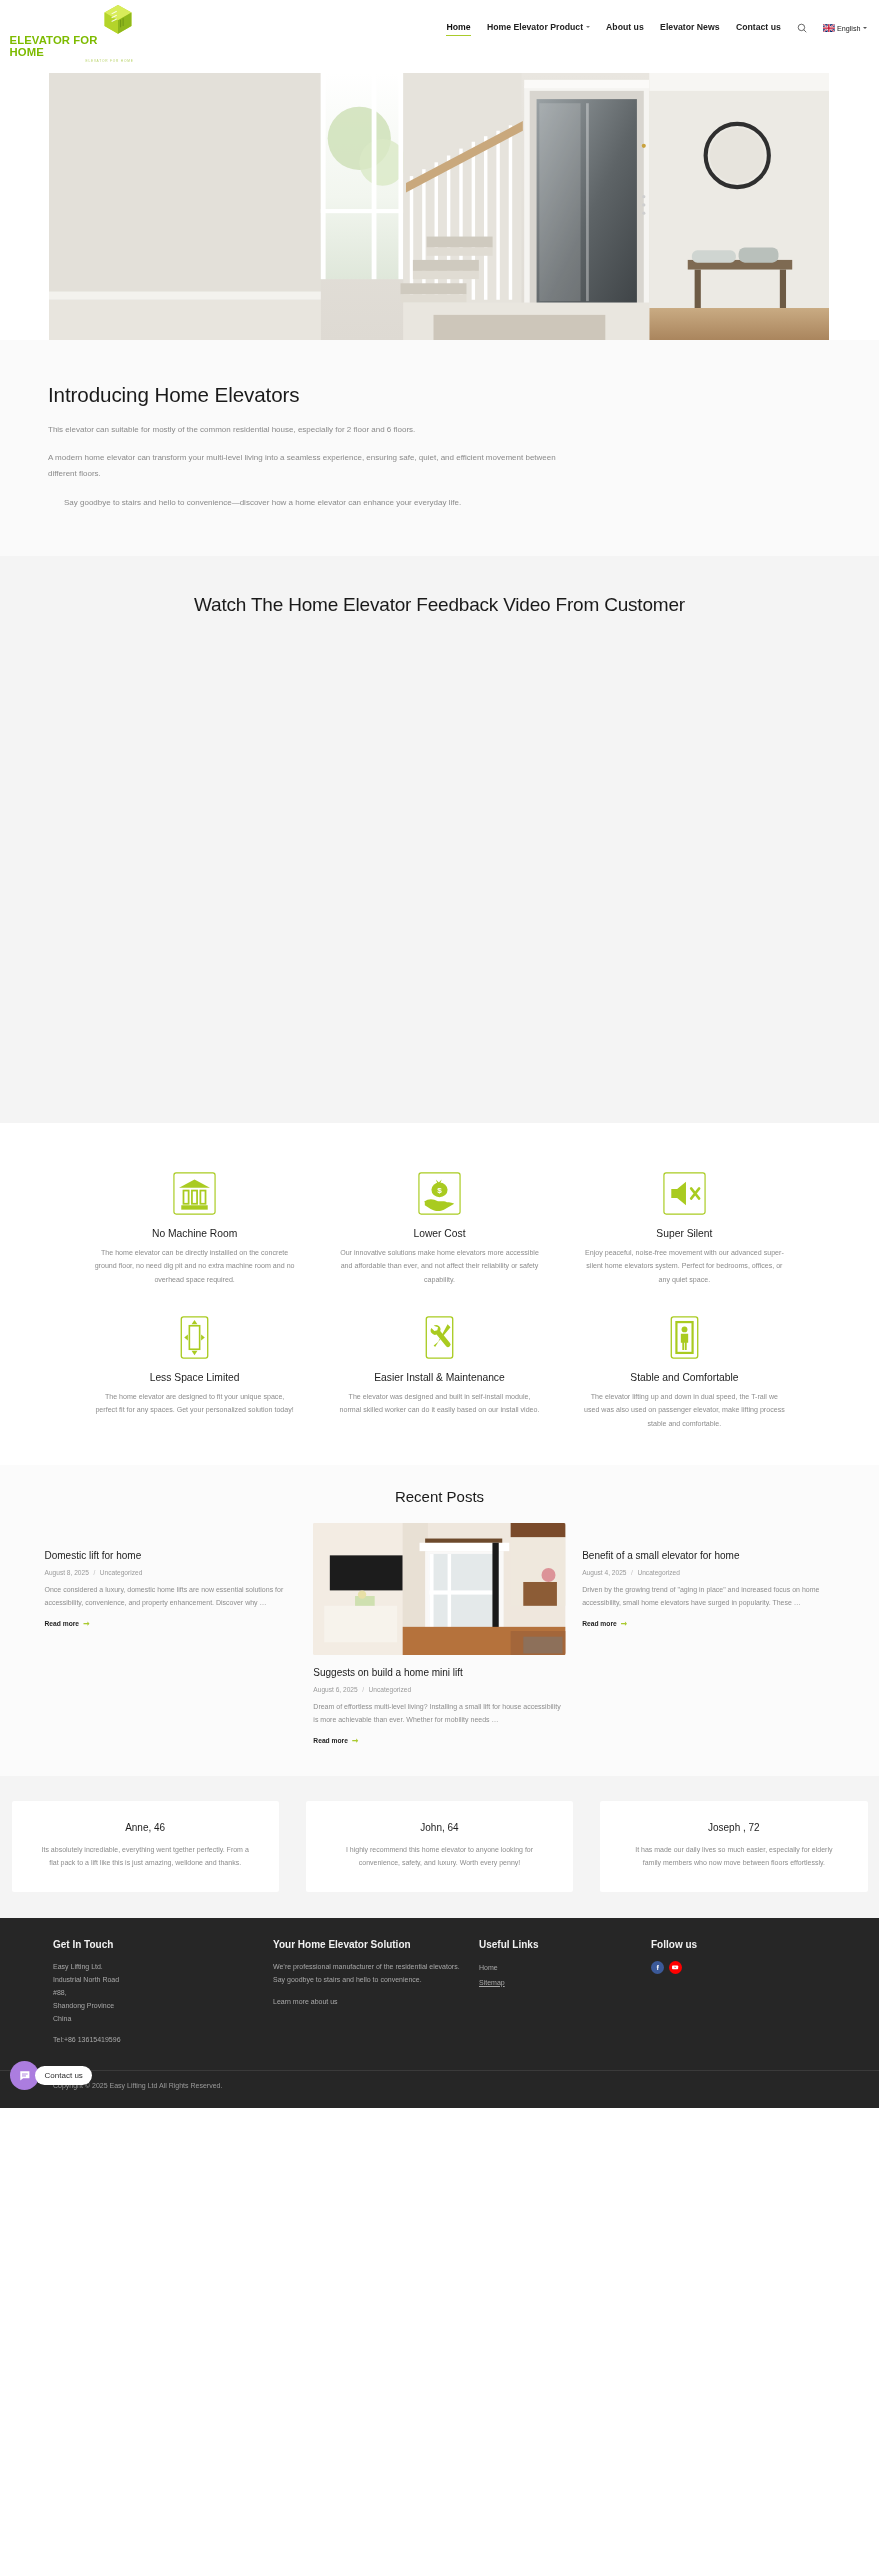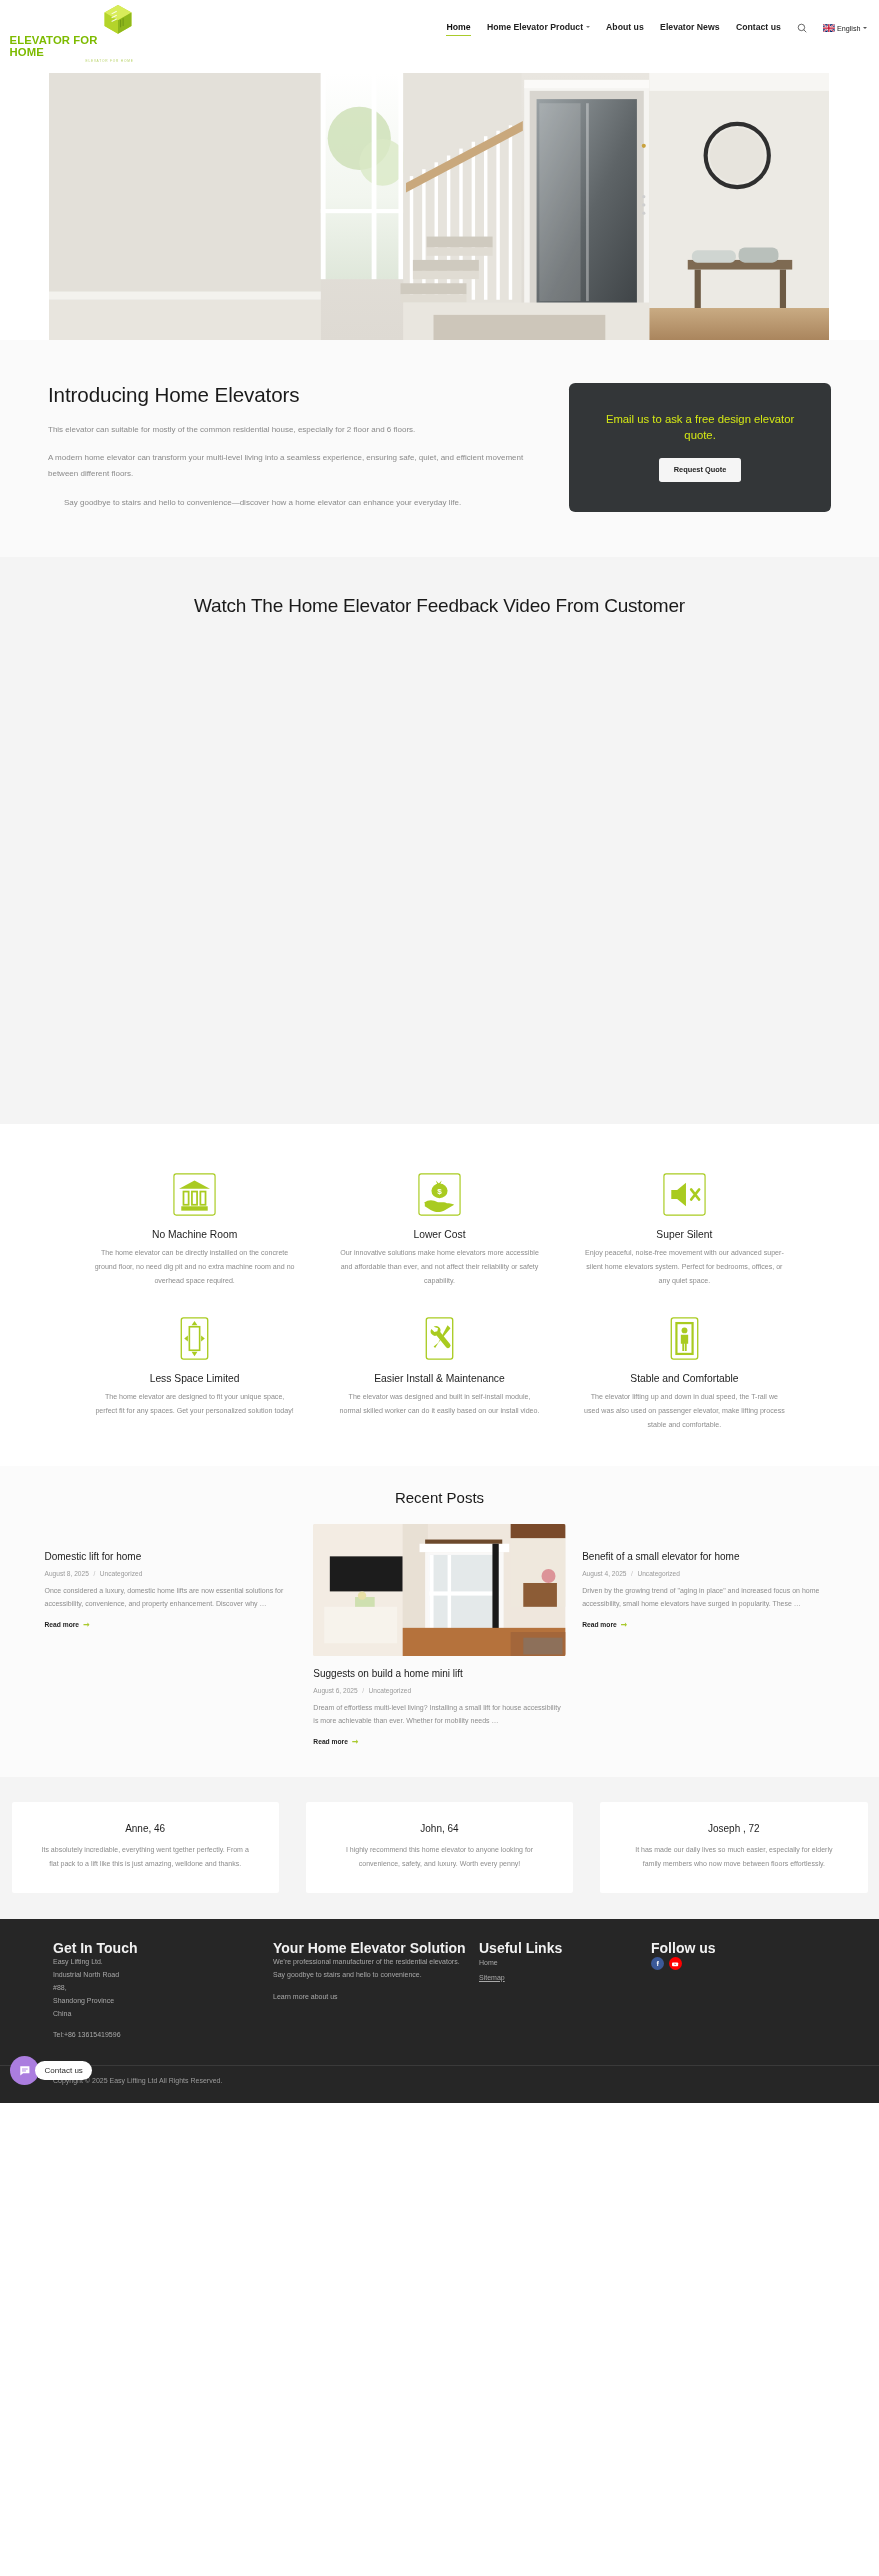--- a/index.html
+++ b/index.html
@@ -330,23 +330,24 @@
     padding: 20.6px 0 0 0;
   }
   .footer-grid {
     width: 773px;
     margin: 0 auto;
     display: grid;
     grid-template-columns: 220px 206px 172px 137px;
     padding-bottom: 23.4px;
   }
   .f-head {
-    font-size: 14px;
+    font-size: 10px;
     font-weight: 600;
     color: #f1f1f1;
+    margin-bottom: 11px;
   }
   .f-line {
     font-size: 7px;
     line-height: 1.85;
     color: #a8a8a8;
   }
   .f-gap { height: 8.2px; }
   .f-link {
     display: block;
     font-size: 7px;
@@ -557,24 +558,20 @@
   </div>
 </section>
 
 <section class="intro-section">
   <div class="intro-wrap">
     <div class="intro-left">
       <h1 class="intro-title">Introducing Home Elevators</h1>
       <p class="intro-p">This elevator can suitable for mostly of the common residential house, especially for 2 floor and 6 floors.</p>
       <p class="intro-p">A modern home elevator can transform your multi-level living into a seamless experience, ensuring safe, quiet, and efficient movement between different floors.</p>
       <p class="intro-p last">Say goodbye to stairs and hello to convenience—discover how a home elevator can enhance your everyday life.</p>
-    </div>
-    <div class="cta-card">
-      <div class="cta-text">Email us to ask a free design elevator quote.</div>
-      <button class="cta-btn">Request Quote</button>
     </div>
   </div>
 </section>
 
 <section class="video-section">
   <h2 class="video-heading">Watch The Home Elevator Feedback Video From Customer</h2>
   <div class="video-area"></div>
 </section>
 
 <section class="features-section">

